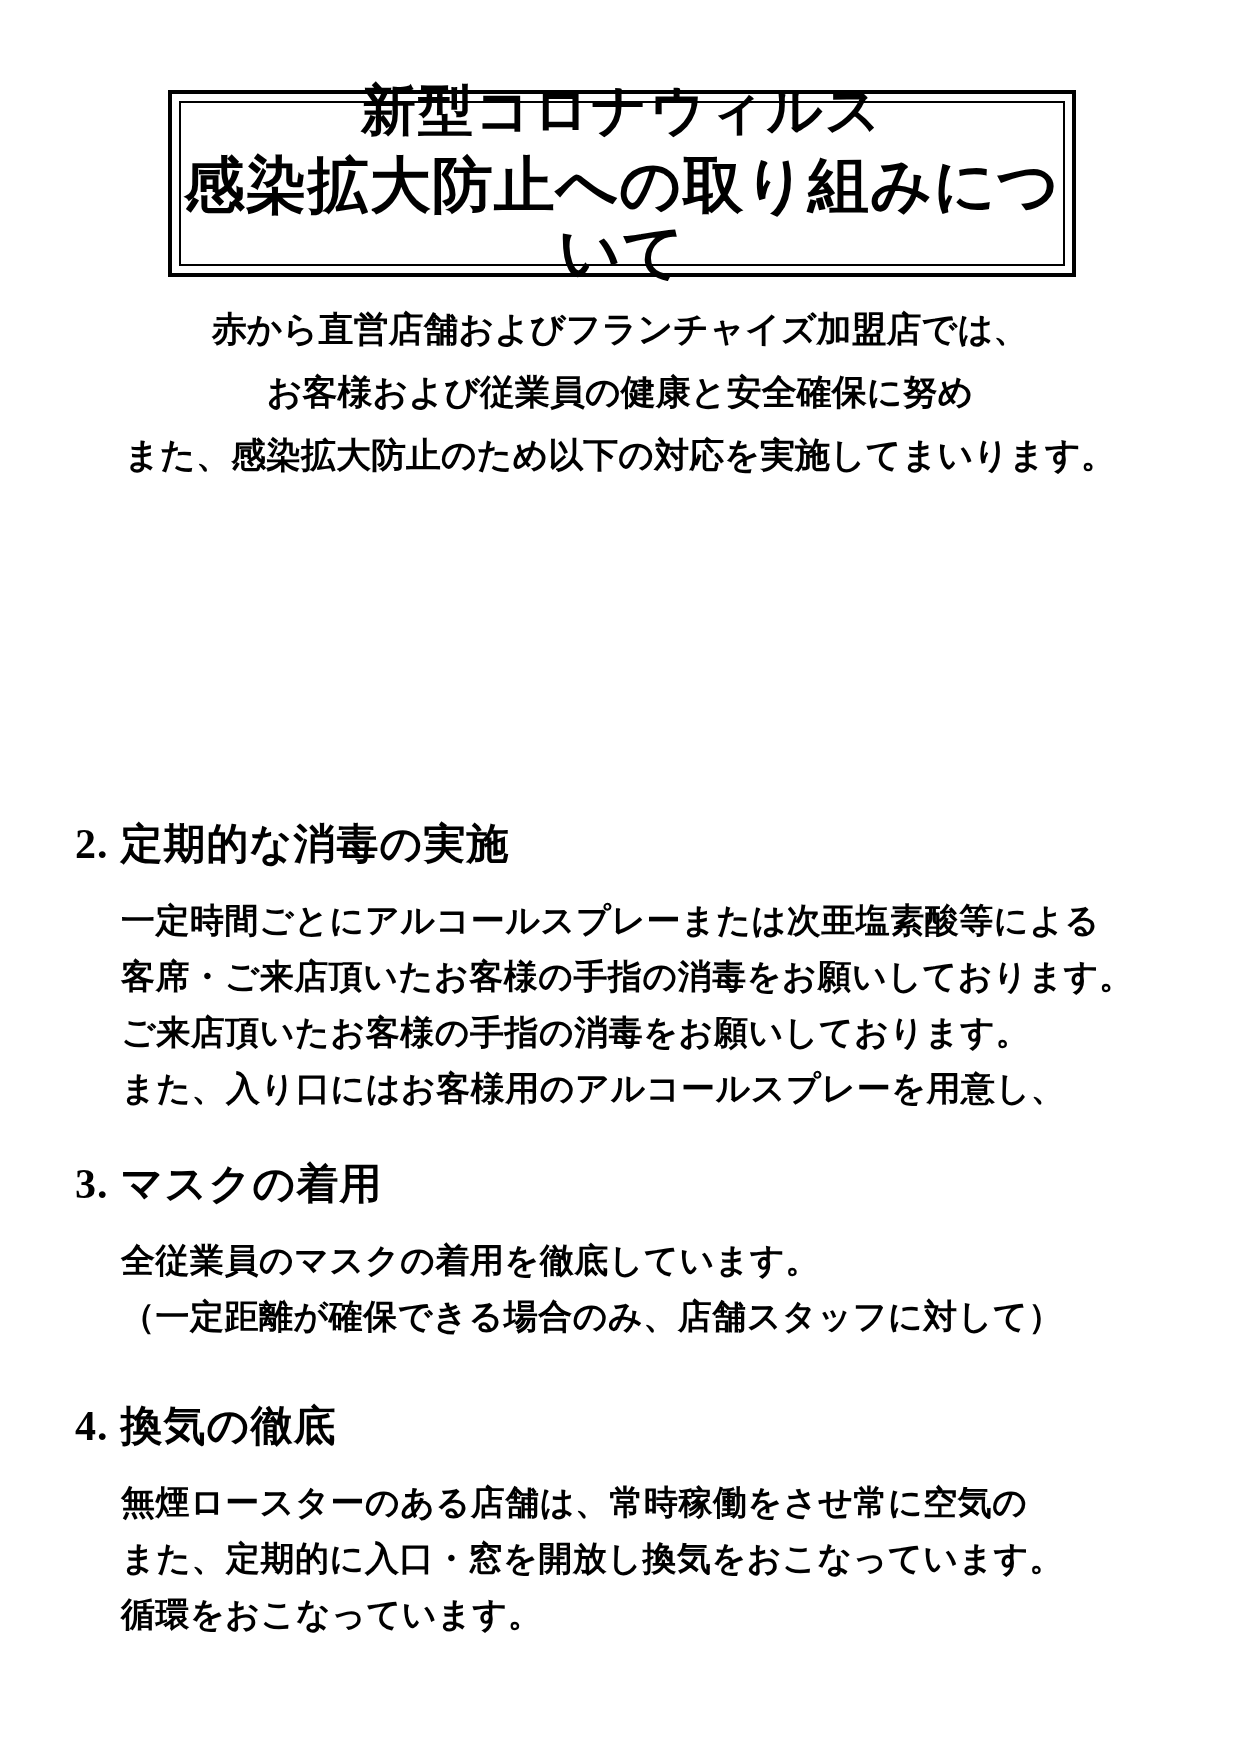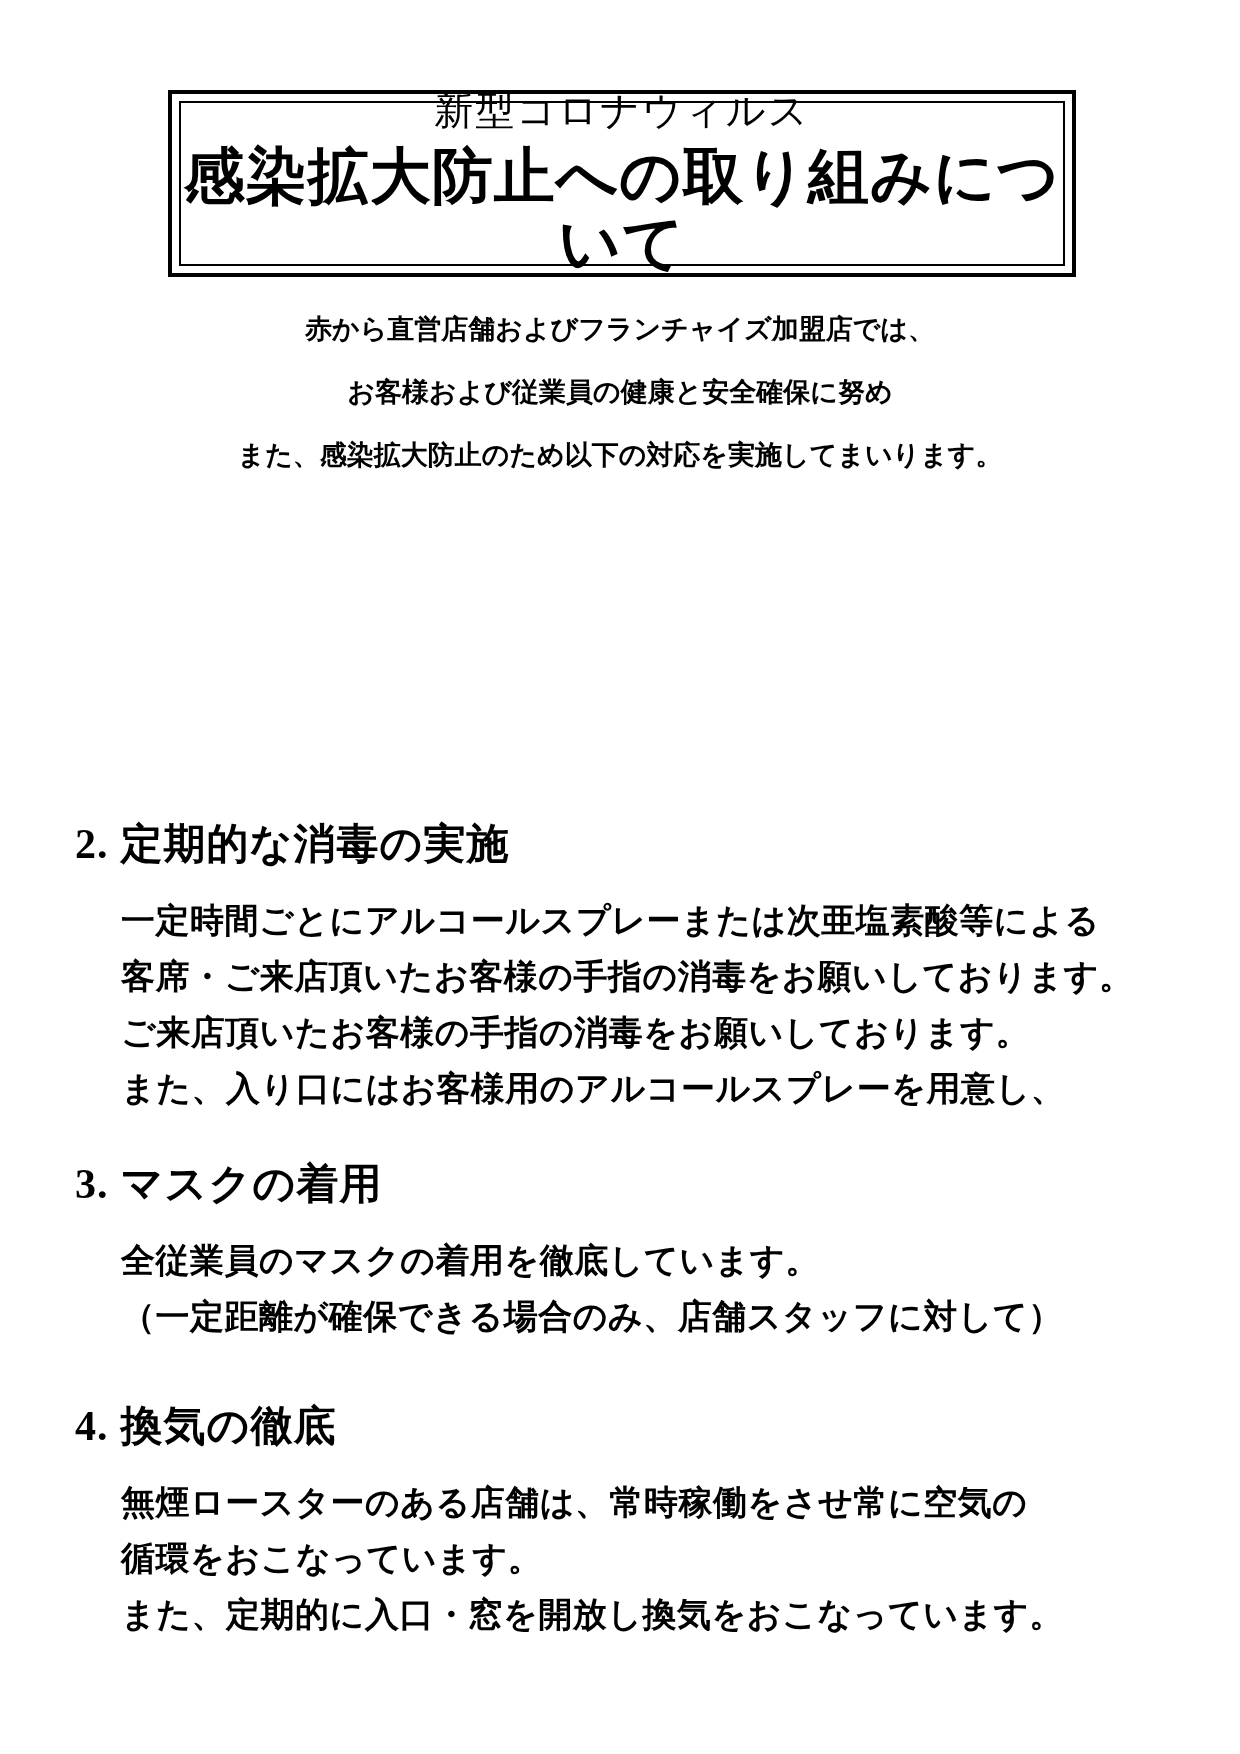--- a/index.html
+++ b/index.html
@@ -33,39 +33,39 @@
     height: 100%;
     border: 2px solid #000000;
     display: flex;
     flex-direction: column;
     justify-content: center;
     align-items: center;
     text-align: center;
     gap: 10px;
   }
   .title-line1 {
-    font-size: 39px;
-    font-weight: normal;
+    font-size: 55px;
+    font-weight: bold;
     letter-spacing: 2px;
     line-height: 1.1;
   }
   .title-line2 {
     font-size: 61px;
     font-weight: bold;
     letter-spacing: 1px;
     line-height: 1.1;
   }
   
   .intro {
     position: absolute;
     top: 298px;
     left: 0;
     width: 1240px;
     text-align: center;
-    font-size: 27px;
+    font-size: 35px;
     font-weight: bold;
     line-height: 63px;
   }
   
   .section {
     position: absolute;
     left: 75px;
     width: 1100px;
   }
   .section-1 { top: 528px; }
@@ -128,18 +128,18 @@
       <div>（一定距離が確保できる場合のみ、店舗スタッフに対して）</div>
     </div>
   </div>
 
   <div class="section section-4">
     <div class="section-heading">
       <span class="section-number">4.</span><span>換気の徹底</span>
     </div>
     <div class="section-body">
       <div>無煙ロースターのある店舗は、常時稼働をさせ常に空気の</div>
+      <div>また、定期的に入口・窓を開放し換気をおこなっています。</div>
       <div>循環をおこなっています。</div>
-      <div>また、定期的に入口・窓を開放し換気をおこなっています。</div>
     </div>
   </div>
 
 </div>
 
 </body></html>

